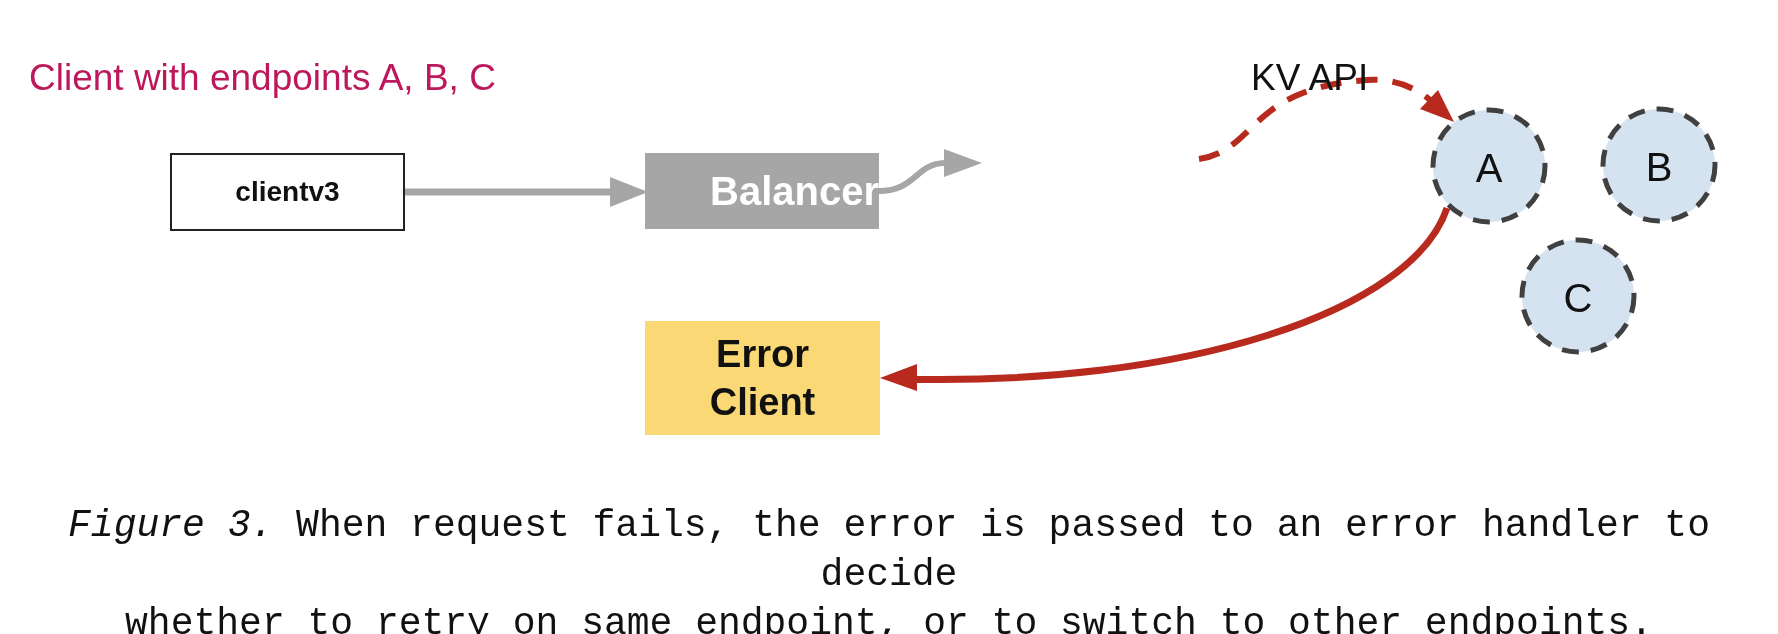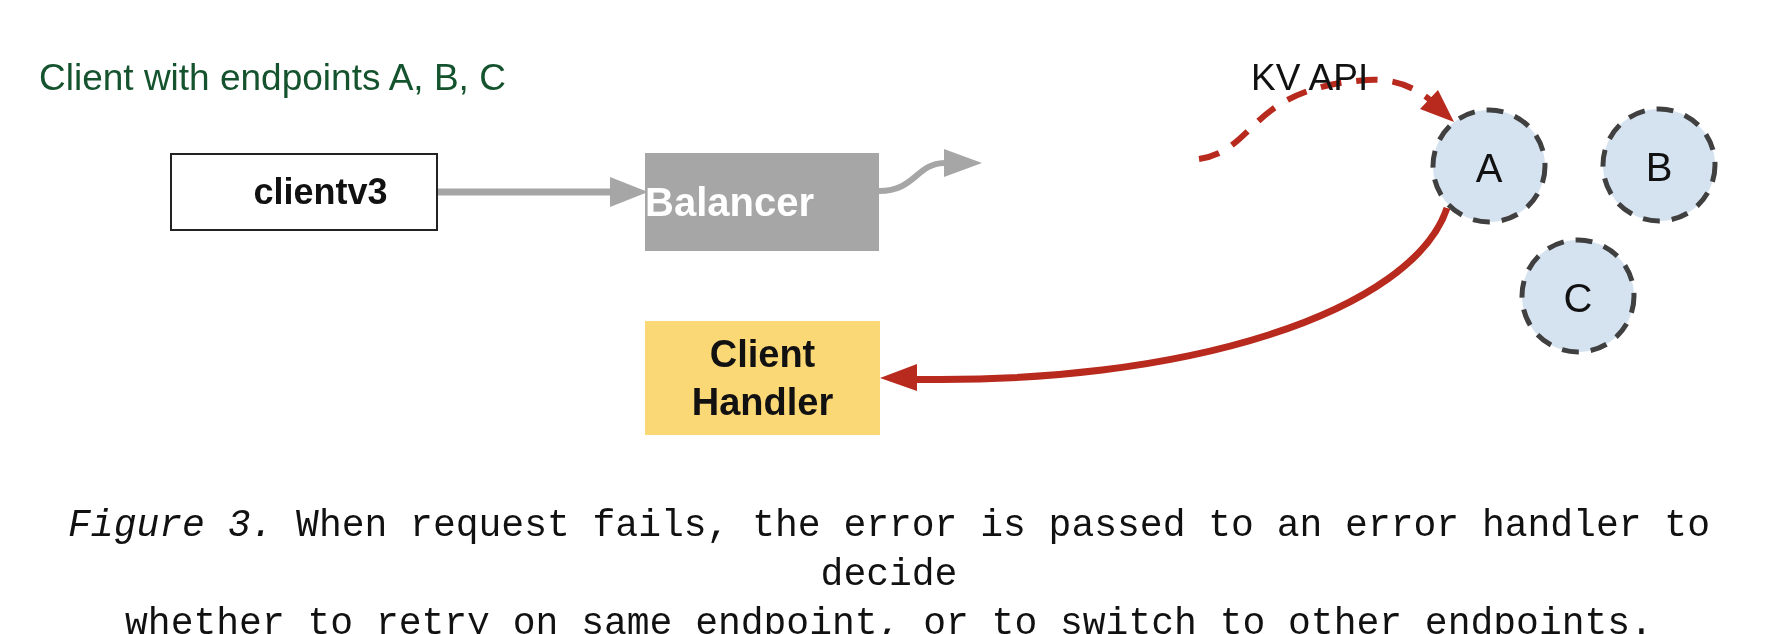--- a/index.html
+++ b/index.html
@@ -10,34 +10,34 @@
     background: #ffffff;
     font-family: "Liberation Sans", "DejaVu Sans", sans-serif;
     color: #111111;
     overflow: hidden;
   }
   #diagram-svg { position: absolute; left: 0; top: 0; }
 
   .abs { position: absolute; }
 
   .client-label {
-    left: 39px; top: 55px;
+    left: 29px; top: 55px;
     font-size: 37px; line-height: 46px;
-    color: #14532d; white-space: nowrap;
+    color: #be185d; white-space: nowrap;
   }
   .clientv3-box {
     left: 170px; top: 153px; width: 231px; height: 74px;
     border: 2px solid #222222; background: #ffffff;
     display: flex; align-items: center; justify-content: center;
-    font-size: 36px; font-weight: bold; padding-left: 33px;
+    font-size: 28px; font-weight: bold;
   }
   .balancer-box {
-    left: 645px; top: 153px; width: 234px; height: 98px;
+    left: 645px; top: 153px; width: 234px; height: 76px;
     background: #a6a6a6; color: #ffffff;
-    display: flex; align-items: center; justify-content: flex-start;
+    display: flex; align-items: center; justify-content: flex-end;
     font-size: 40px; font-weight: bold;
   }
   .error-box {
     left: 645px; top: 321px; width: 235px; height: 114px;
     background: #fbd876; color: #111111;
     display: flex; flex-direction: column; align-items: center; justify-content: center;
     font-size: 38px; font-weight: bold; line-height: 48px;
   }
   .pick-label {
     left: 1066px; top: 141px;
@@ -91,22 +91,22 @@
 
   <div class="abs clientv3-box">
     <span>clientv3</span>
   </div>
 
   <div class="abs balancer-box">
     <span>Balancer</span>
   </div>
 
   <div class="abs error-box">
+    <span>Error</span>
     <span>Client</span>
-    <span>Handler</span>
   </div>
 
 
   <div class="abs kv-label">KV API</div>
 
 
   <div class="abs endpoint-letter" style="left:1489px; top:168px;">A</div>
   <div class="abs endpoint-letter" style="left:1659px; top:167px;">B</div>
   <div class="abs endpoint-letter" style="left:1578px; top:298px;">C</div>
 

